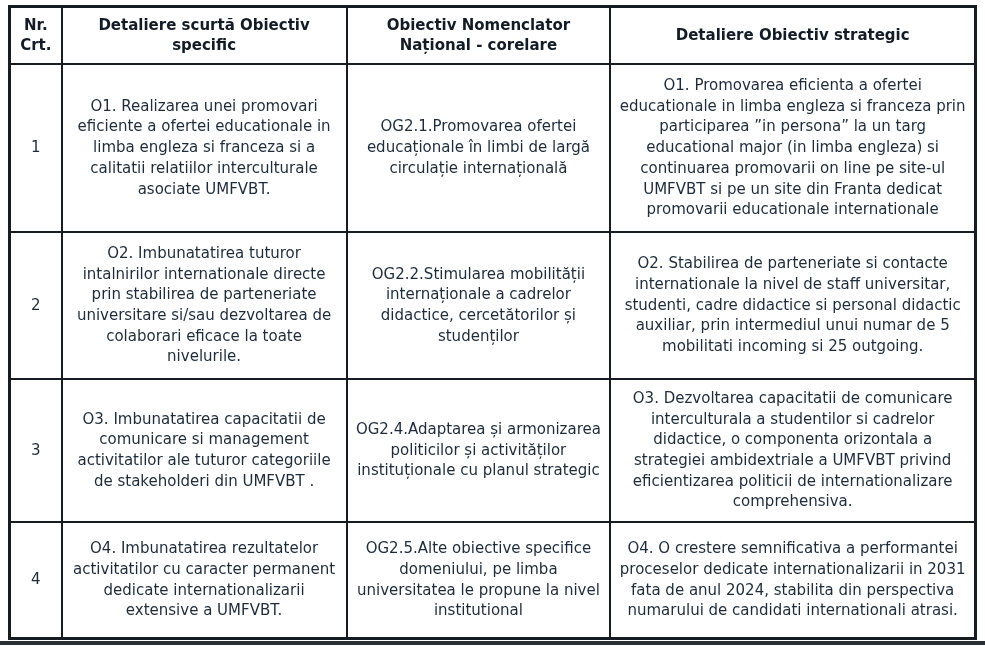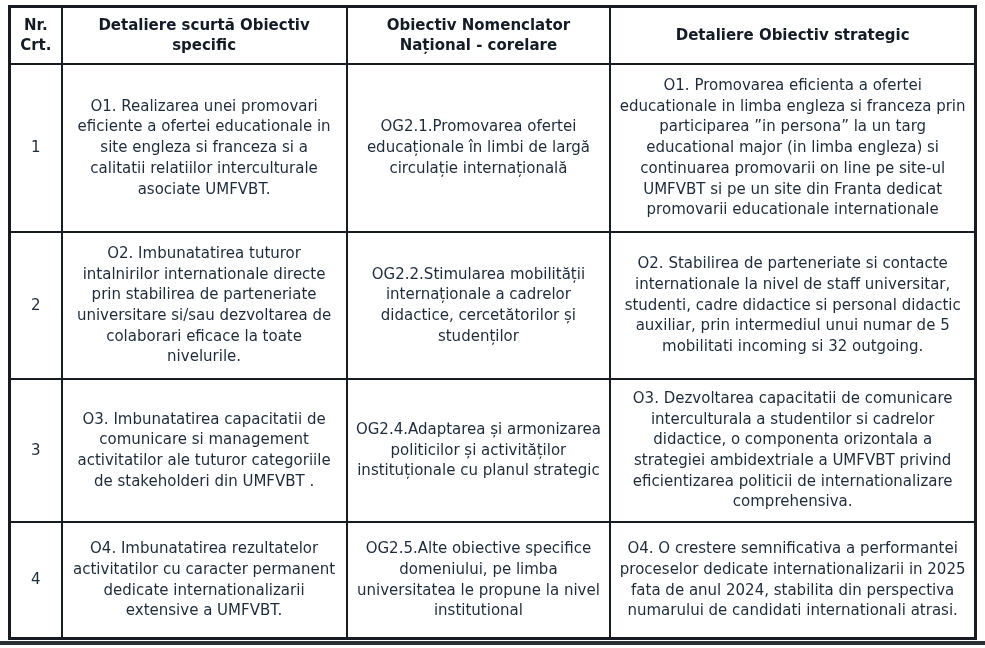--- a/index.html
+++ b/index.html
@@ -84,40 +84,40 @@
       <tr class="header-row">
         <th>Nr. Crt.</th>
         <th>Detaliere scurtă Obiectiv specific</th>
         <th>Obiectiv Nomenclator Național - corelare</th>
         <th>Detaliere Obiectiv strategic</th>
       </tr>
     </thead>
     <tbody>
       <tr class="row-1">
         <td class="nr-cell">1</td>
-        <td>O1. Realizarea unei promovari eficiente a ofertei educationale in site engleza si franceza si a calitatii relatiilor interculturale asociate UMFVBT.</td>
+        <td>O1. Realizarea unei promovari eficiente a ofertei educationale in limba engleza si franceza si a calitatii relatiilor interculturale asociate UMFVBT.</td>
         <td>OG2.1.Promovarea ofertei educaționale în limbi de largă circulație internațională</td>
         <td>O1. Promovarea eficienta a ofertei educationale in limba engleza si franceza prin participarea ”in persona” la un targ educational major (in limba engleza) si continuarea promovarii on line pe site-ul UMFVBT si pe un site din Franta dedicat promovarii educationale internationale</td>
       </tr>
       <tr class="row-2">
         <td class="nr-cell">2</td>
         <td>O2. Imbunatatirea tuturor intalnirilor internationale directe prin stabilirea de parteneriate universitare si/sau dezvoltarea de colaborari eficace la toate nivelurile.</td>
         <td>OG2.2.Stimularea mobilității internaționale a cadrelor didactice, cercetătorilor și studenților</td>
-        <td>O2. Stabilirea de parteneriate si contacte internationale la nivel de staff universitar, studenti, cadre didactice si personal didactic auxiliar, prin intermediul unui numar de 5 mobilitati incoming si 32 outgoing.</td>
+        <td>O2. Stabilirea de parteneriate si contacte internationale la nivel de staff universitar, studenti, cadre didactice si personal didactic auxiliar, prin intermediul unui numar de 5 mobilitati incoming si 25 outgoing.</td>
       </tr>
       <tr class="row-3">
         <td class="nr-cell">3</td>
         <td>O3. Imbunatatirea capacitatii de comunicare si management activitatilor ale tuturor categoriile de stakeholderi din UMFVBT .</td>
         <td>OG2.4.Adaptarea și armonizarea politicilor și activităților instituționale cu planul strategic</td>
         <td>O3. Dezvoltarea capacitatii de comunicare interculturala a studentilor si cadrelor didactice, o componenta orizontala a strategiei ambidextriale a UMFVBT privind eficientizarea politicii de internationalizare comprehensiva.</td>
       </tr>
       <tr class="row-4">
         <td class="nr-cell">4</td>
         <td>O4. Imbunatatirea rezultatelor activitatilor cu caracter permanent dedicate internationalizarii extensive a UMFVBT.</td>
         <td>OG2.5.Alte obiective specifice domeniului, pe limba universitatea le propune la nivel institutional</td>
-        <td>O4. O crestere semnificativa a performantei proceselor dedicate internationalizarii in 2025 fata de anul 2024, stabilita din perspectiva numarului de candidati internationali atrasi.</td>
+        <td>O4. O crestere semnificativa a performantei proceselor dedicate internationalizarii in 2031 fata de anul 2024, stabilita din perspectiva numarului de candidati internationali atrasi.</td>
       </tr>
     </tbody>
   </table>
 
   <div class="bottom-rule"></div>
 
 </div>
 
 </body></html>

